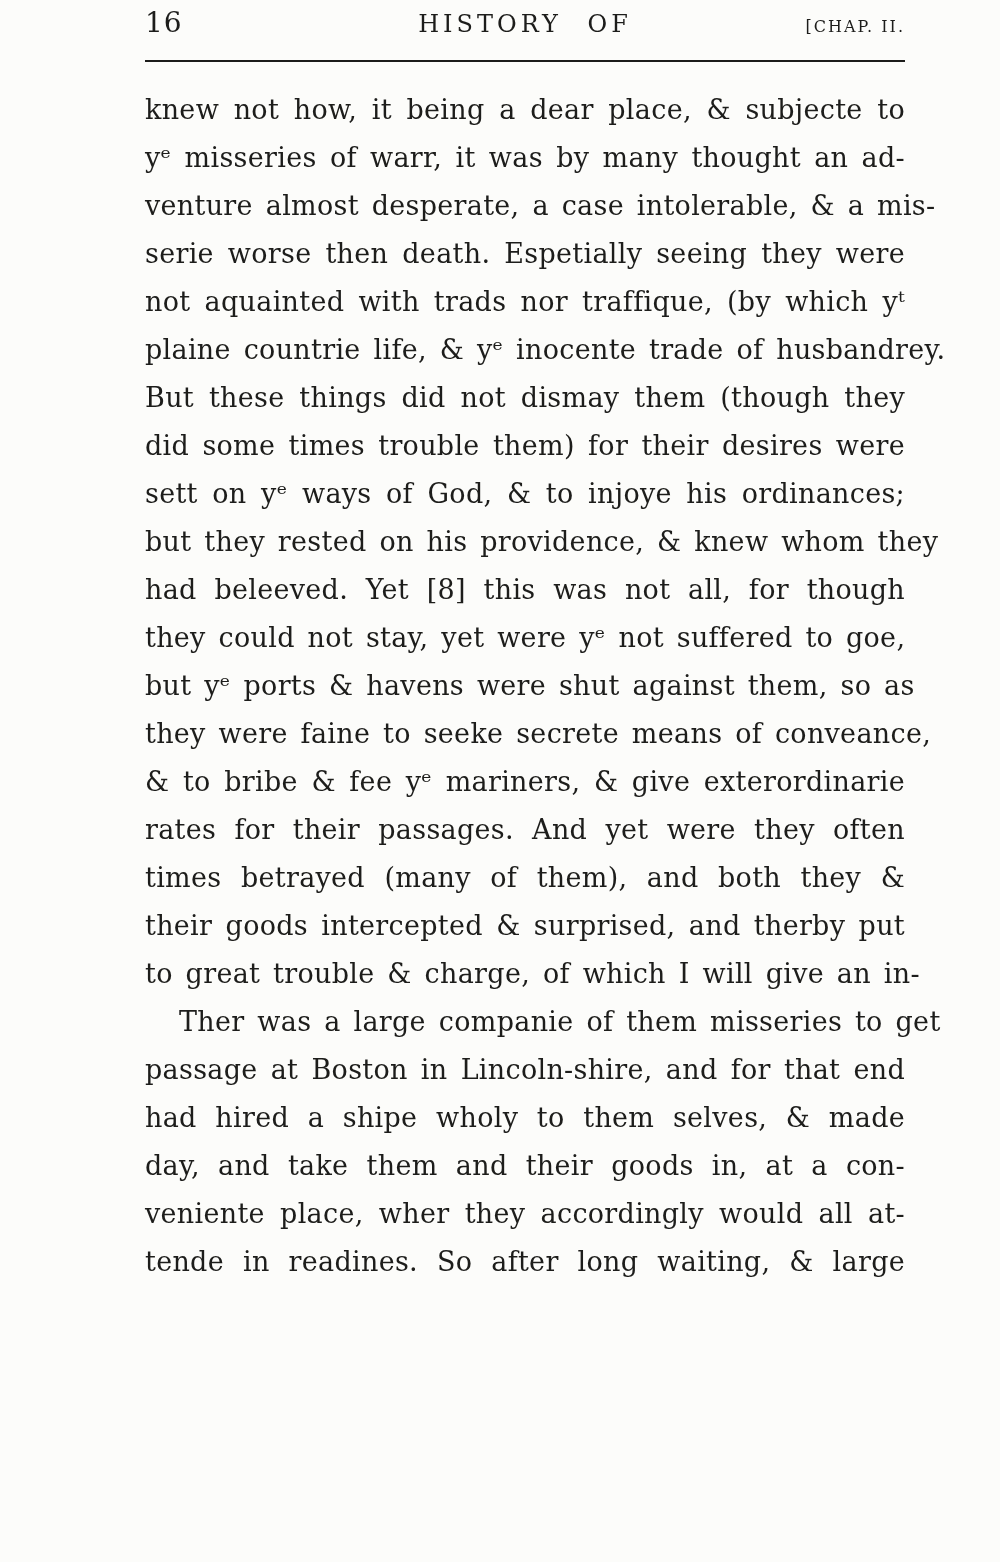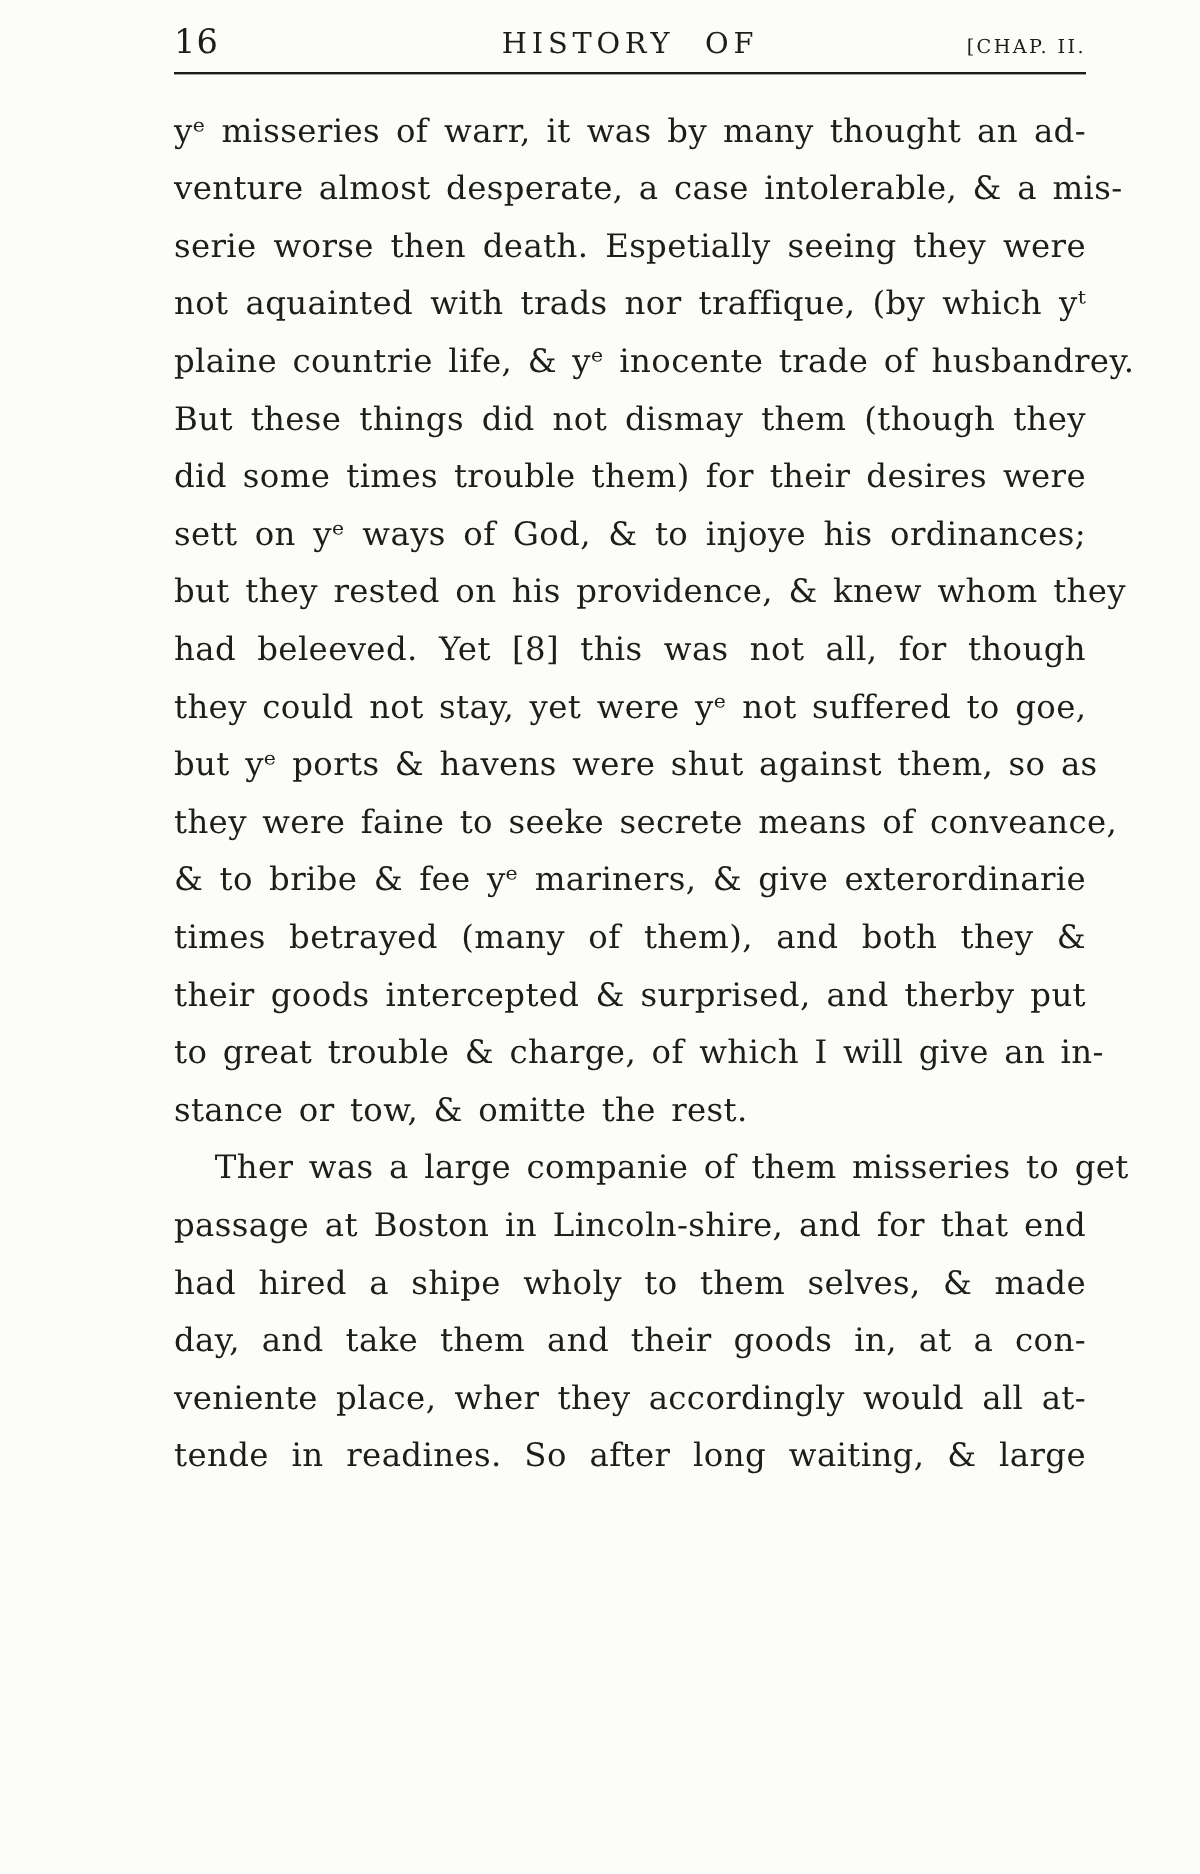--- a/index.html
+++ b/index.html
@@ -23,21 +23,20 @@
     left: 145px;
     width: 760px;
     display: grid;
     grid-template-columns: 1fr auto 1fr;
     align-items: baseline;
   }
   .folio {
     font-size: 28px;
     letter-spacing: 1px;
     justify-self: start;
-    margin-top: 12px;
   }
   .head-title {
     font-size: 24px;
     letter-spacing: 4px;
     word-spacing: 14px;
     justify-self: center;
   }
   .head-chapter {
     font-size: 16px;
     letter-spacing: 2px;
@@ -80,38 +79,39 @@
 
 <div class="scan-page">
   <div class="running-head">
     <span class="folio">16</span>
     <span class="head-title">HISTORY OF</span>
     <span class="head-chapter">[CHAP. II.</span>
   </div>
   <hr class="head-rule">
   <div class="text-body">
       <div class="paragraph">
+        <div class="line">knew not how, it being a dear place, &amp; subjecte to</div>
         <div class="line">yᵉ misseries of warr, it was by many thought an ad-</div>
         <div class="line">venture almost desperate, a case intolerable, &amp; a mis-</div>
         <div class="line">serie worse then death. Espetially seeing they were</div>
         <div class="line">not aquainted with trads nor traffique, (by which yᵗ</div>
         <div class="line">plaine countrie life, &amp; yᵉ inocente trade of husbandrey.</div>
         <div class="line">But these things did not dismay them (though they</div>
         <div class="line">did some times trouble them) for their desires were</div>
         <div class="line">sett on yᵉ ways of God, &amp; to injoye his ordinances;</div>
         <div class="line">but they rested on his providence, &amp; knew whom they</div>
         <div class="line">had beleeved. Yet [8] this was not all, for though</div>
         <div class="line">they could not stay, yet were yᵉ not suffered to goe,</div>
         <div class="line">but yᵉ ports &amp; havens were shut against them, so as</div>
         <div class="line">they were faine to seeke secrete means of conveance,</div>
         <div class="line">&amp; to bribe &amp; fee yᵉ mariners, &amp; give exterordinarie</div>
+        <div class="line">rates for their passages. And yet were they often</div>
         <div class="line">times betrayed (many of them), and both they &amp;</div>
         <div class="line">their goods intercepted &amp; surprised, and therby put</div>
         <div class="line">to great trouble &amp; charge, of which I will give an in-</div>
-        <div class="line no-justify">stance or tow, &amp; omitte the rest.</div>
       </div>
       <div class="paragraph">
         <div class="line indent">Ther was a large companie of them misseries to get</div>
         <div class="line">passage at Boston in Lincoln-shire, and for that end</div>
         <div class="line">had hired a shipe wholy to them selves, &amp; made</div>
         <div class="line">day, and take them and their goods in, at a con-</div>
         <div class="line">veniente place, wher they accordingly would all at-</div>
         <div class="line">tende in readines. So after long waiting, &amp; large</div>
       </div>
     </div>

